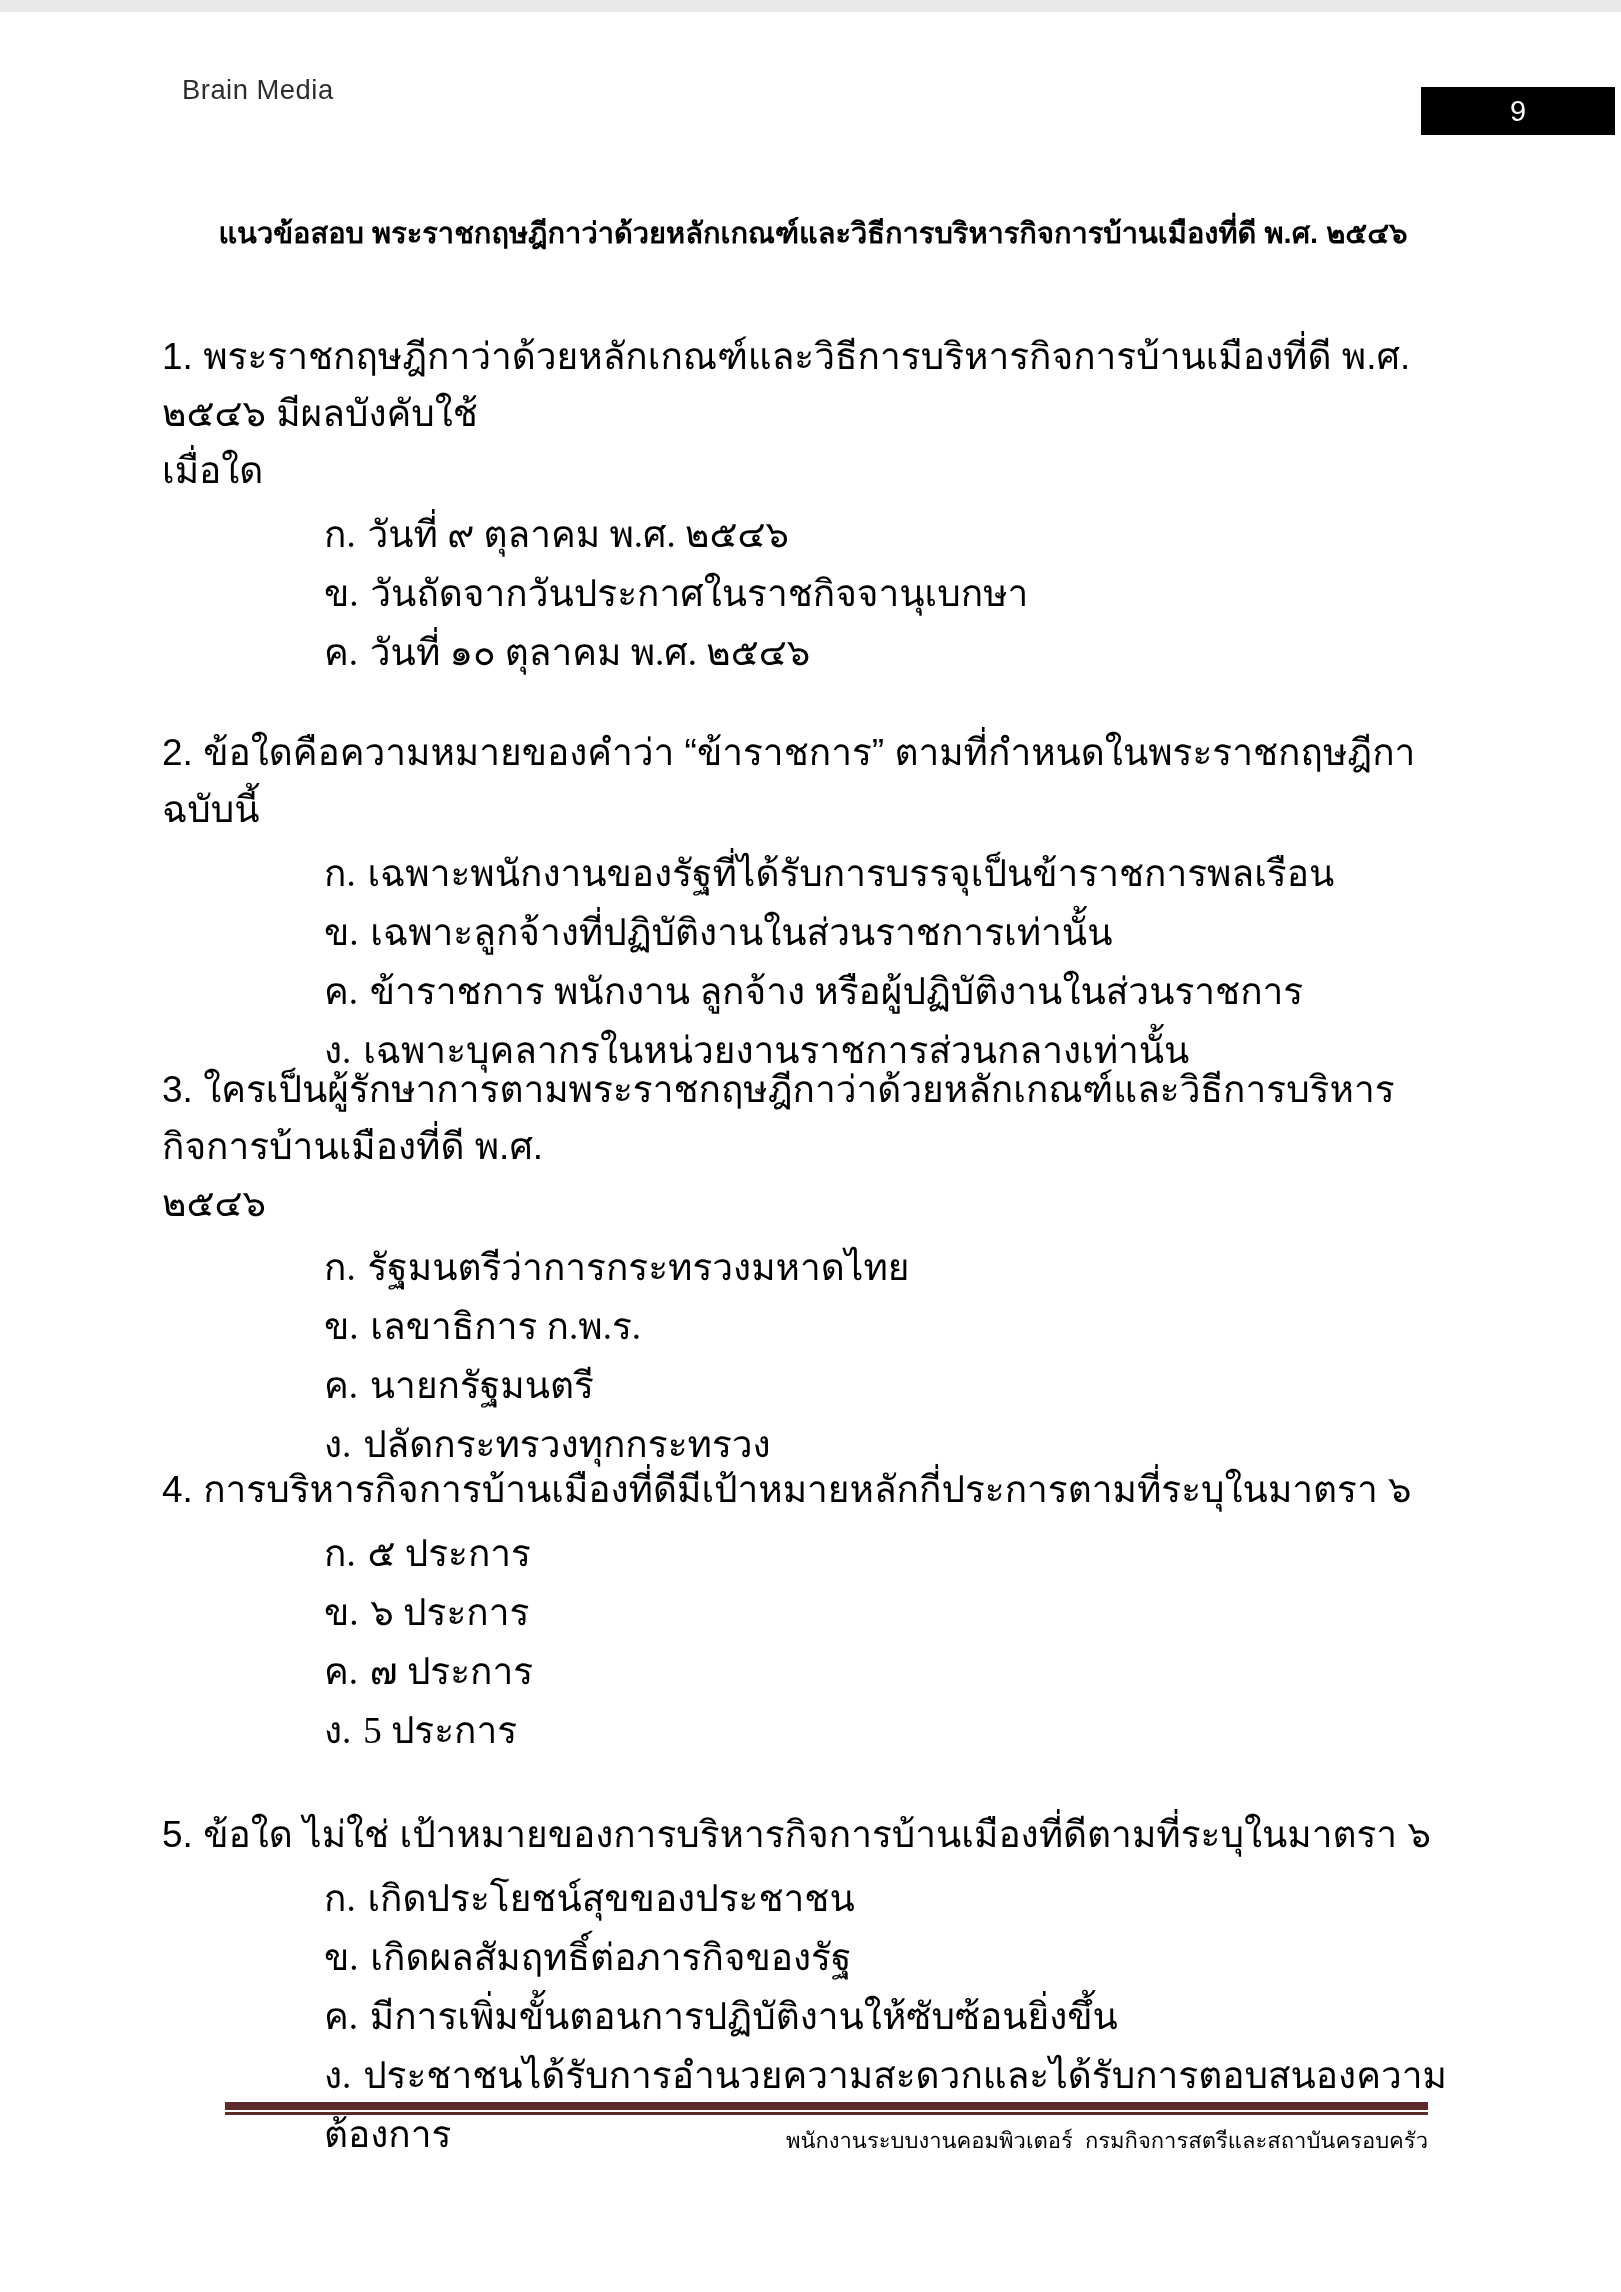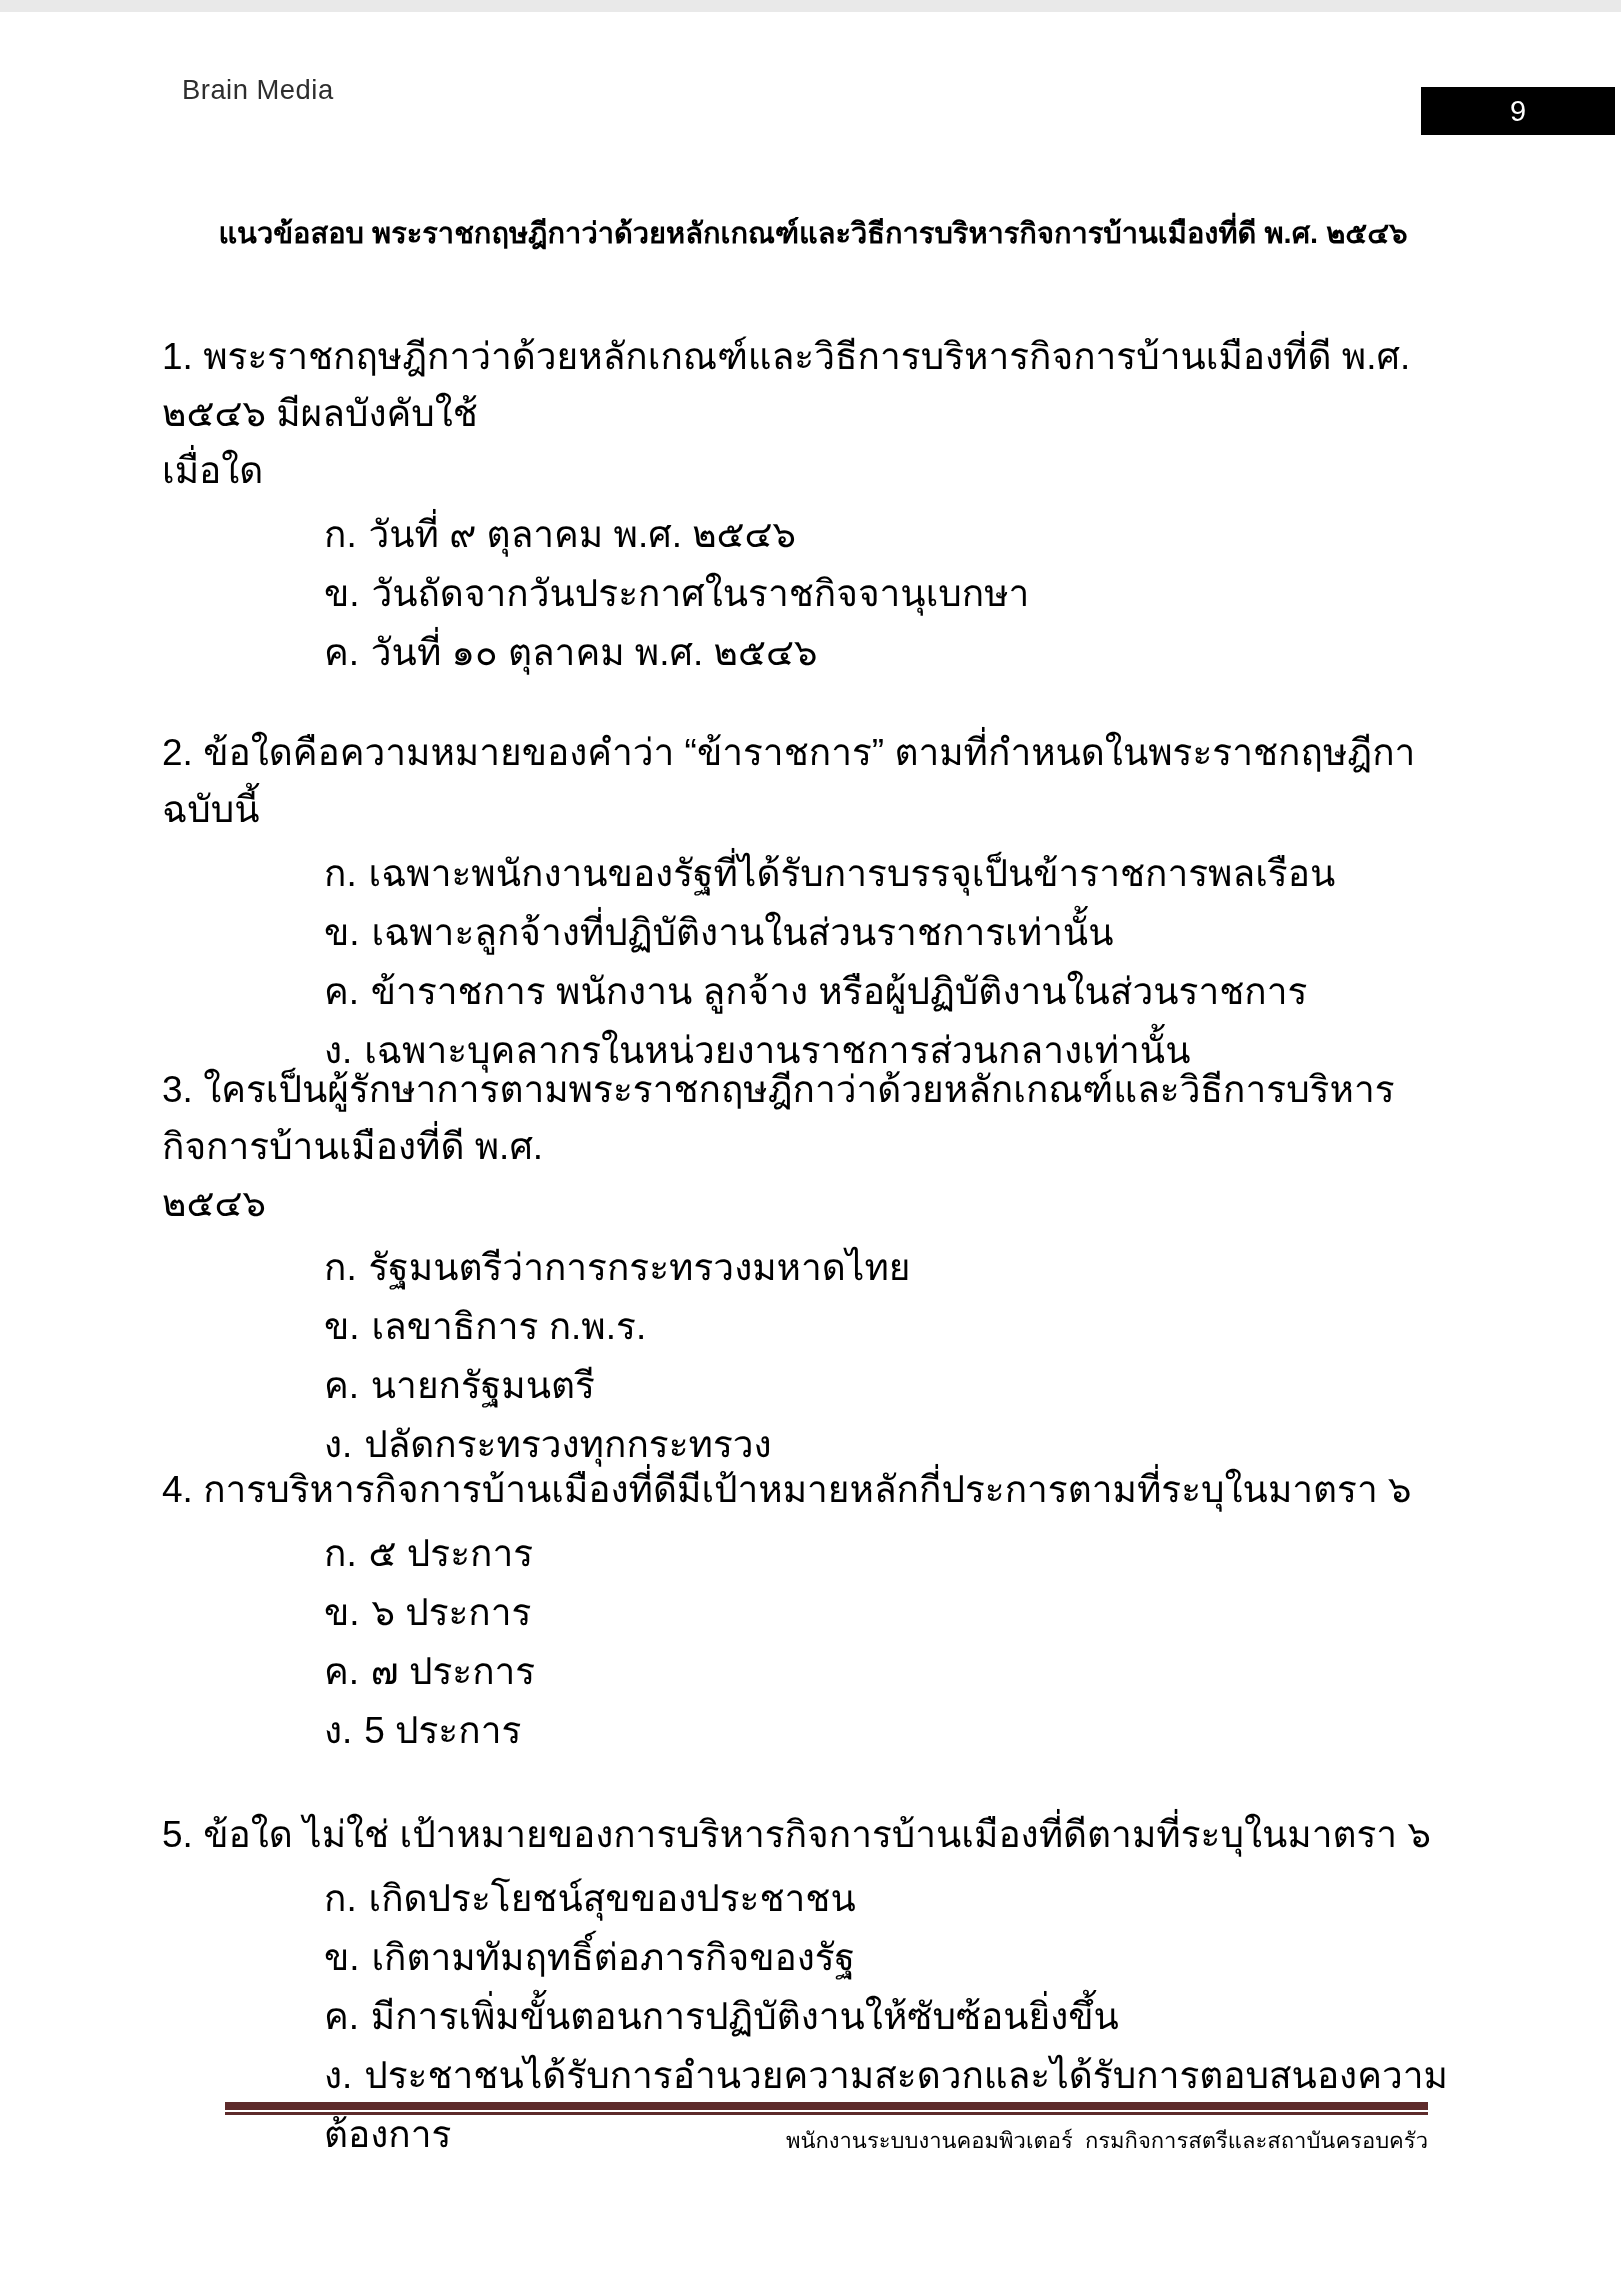--- a/index.html
+++ b/index.html
@@ -22,21 +22,21 @@
     background:#000000;color:#ffffff;
     display:flex;align-items:center;justify-content:center;
     font-size:29px;
   }
   .title{
     position:absolute;left:162px;right:157px;top:194px;margin:0;
     text-align:center;font-size:29px;font-weight:bold;line-height:55px;
   }
   .question{position:absolute;left:162px;right:147px;}
   .q-line{font-size:37px;line-height:57px;}
-  .choices{margin-top:5.9px;padding-left:162px;}
+  .choices{margin-top:5.9px;padding-left:162px;font-family:Liberation Serif, serif;}
   .choice{font-size:37px;line-height:59px;}
   .c-label{margin-right:11.8px;}
   .q1{top:316px;} .q2{top:712px;} .q3{top:1049px;} .q4{top:1449px;} .q5{top:1794px;}
   .footer-rule{position:absolute;left:225px;width:1203px;top:2090px;}
   .rule-thick{height:7.8px;background:#5e2b2b;}
   .rule-gap{height:2px;background:#ffffff;}
   .rule-thin{height:2.9px;background:#5e2b2b;}
   .footer-text{
     position:absolute;right:193px;top:2107px;
     font-size:22px;line-height:43px;white-space:pre-wrap;text-align:center;
@@ -93,21 +93,21 @@
       <div class="choice"><span class="c-label">ข.</span><span>๖ ประการ</span></div>
       <div class="choice"><span class="c-label">ค.</span><span>๗ ประการ</span></div>
       <div class="choice"><span class="c-label">ง.</span><span>5 ประการ</span></div>
     </div>
   </section>
 
   <section class="question q5">
     <div class="q-line">5. ข้อใด ไม่ใช่ เป้าหมายของการบริหารกิจการบ้านเมืองที่ดีตามที่ระบุในมาตรา ๖</div>
     <div class="choices">
       <div class="choice"><span class="c-label">ก.</span><span>เกิดประโยชน์สุขของประชาชน</span></div>
-      <div class="choice"><span class="c-label">ข.</span><span>เกิตามทัมฤทธิ์ต่อภารกิจของรัฐ</span></div>
+      <div class="choice"><span class="c-label">ข.</span><span>เกิดผลสัมฤทธิ์ต่อภารกิจของรัฐ</span></div>
       <div class="choice"><span class="c-label">ค.</span><span>มีการเพิ่มขั้นตอนการปฏิบัติงานให้ซับซ้อนยิ่งขึ้น</span></div>
       <div class="choice"><span class="c-label">ง.</span><span>ประชาชนได้รับการอำนวยความสะดวกและได้รับการตอบสนองความต้องการ</span></div>
     </div>
   </section>
 
   <div class="footer-rule">
     <div class="rule-thick"></div>
     <div class="rule-gap"></div>
     <div class="rule-thin"></div>
   </div>

